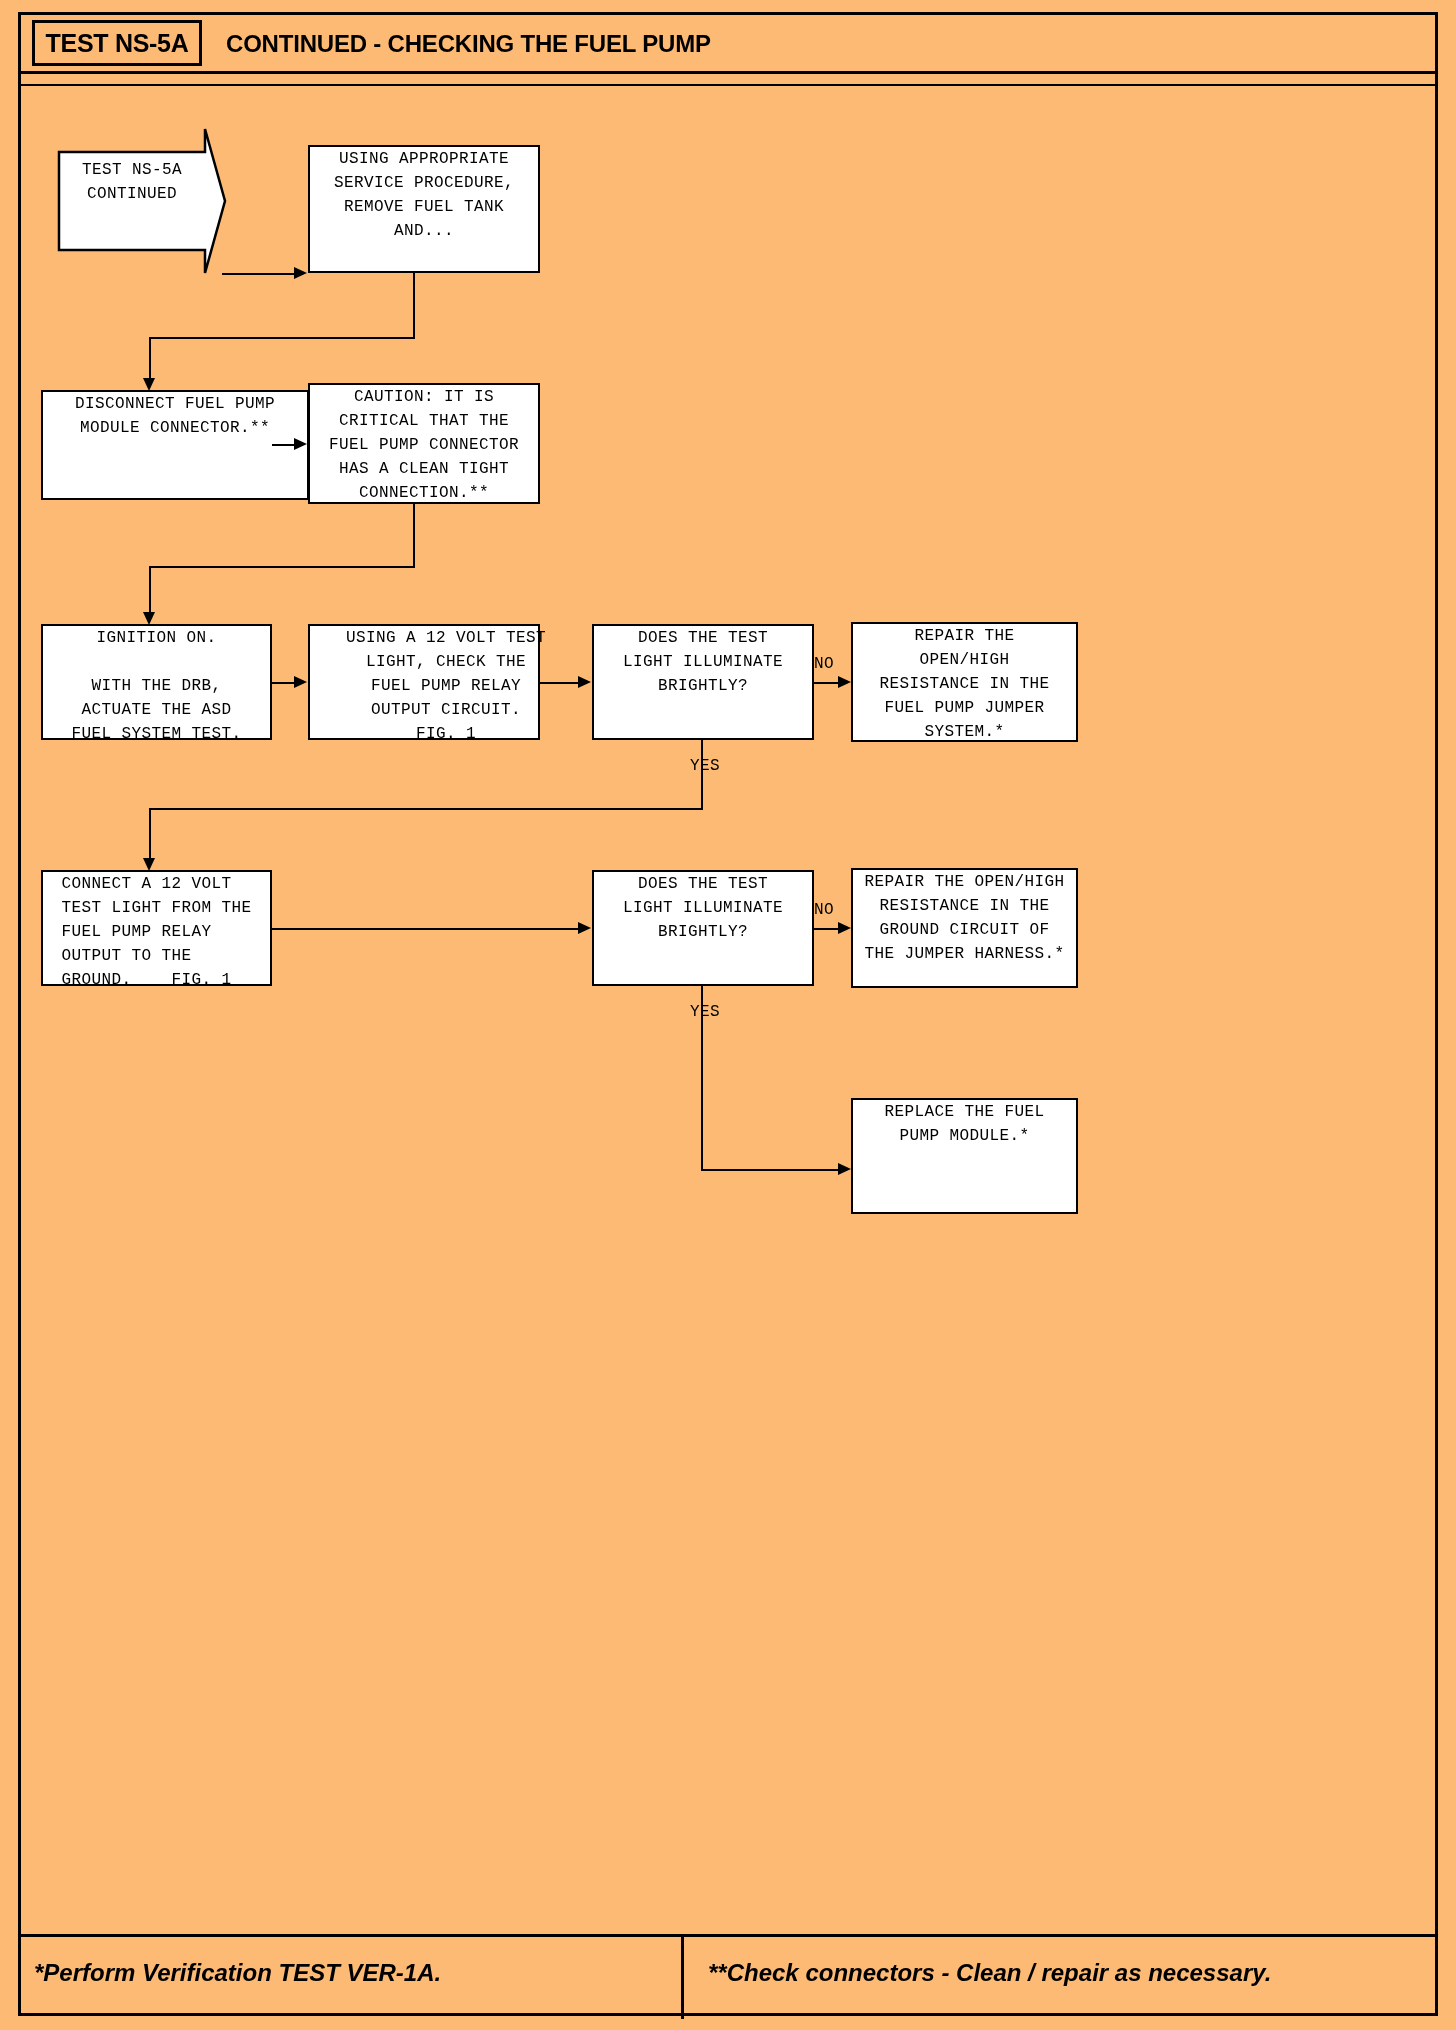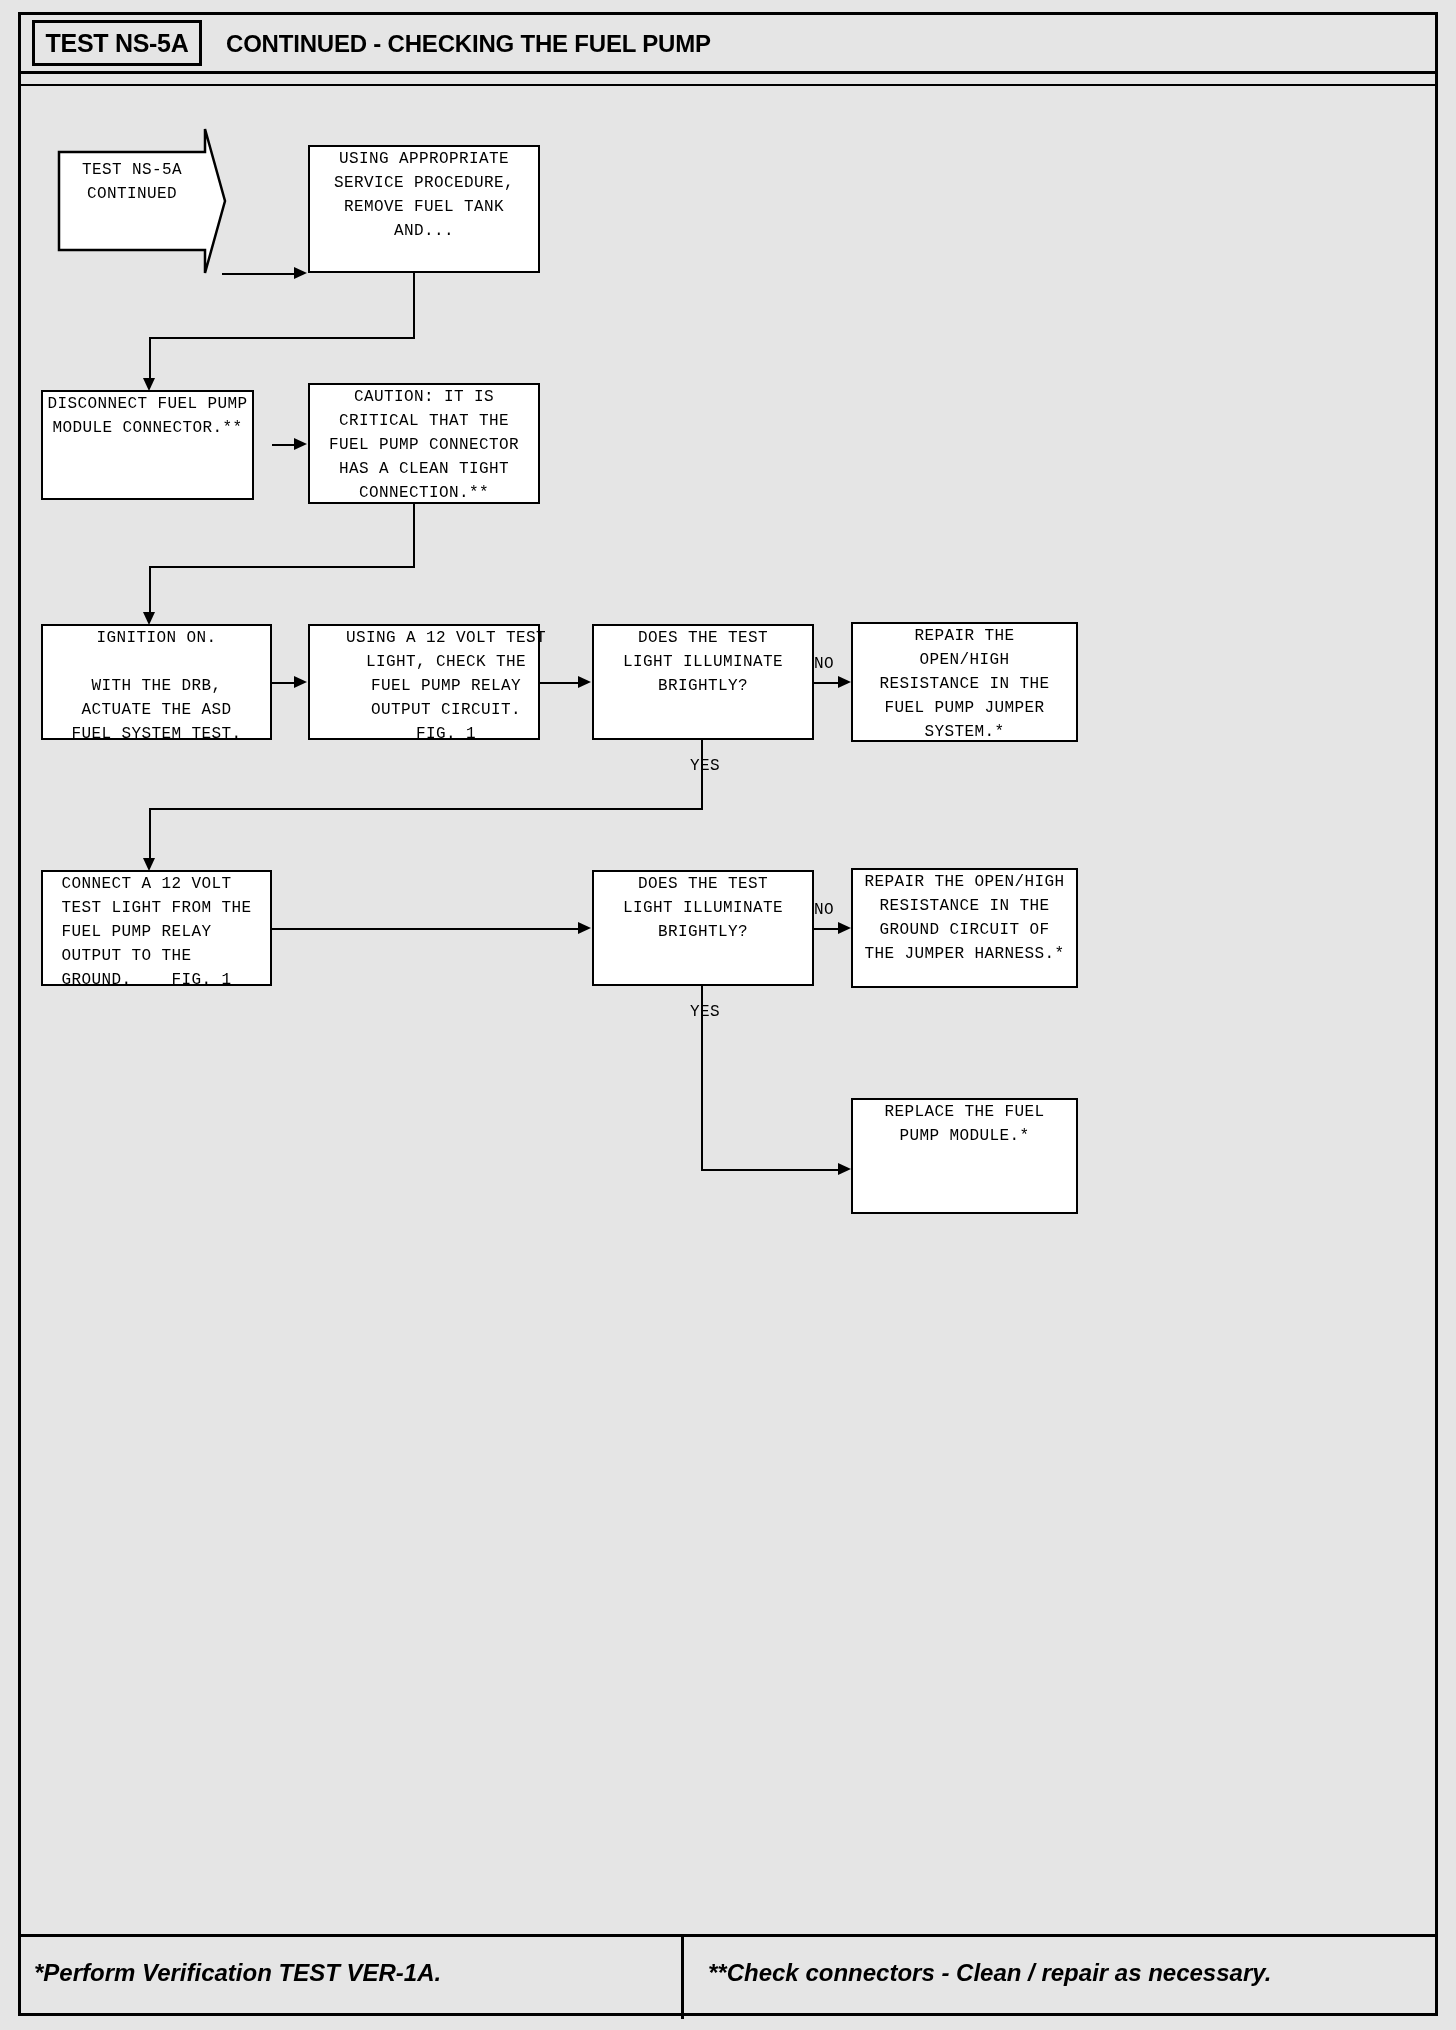--- a/index.html
+++ b/index.html
@@ -7,21 +7,21 @@
     padding: 0;
     background: #ffffff;
   }
   body {
     font-family: "Liberation Sans", sans-serif;
   }
   #page {
     position: relative;
     width: 1456px;
     height: 2030px;
-    background: #e5e5e5;
+    background: #fdba74;
     overflow: hidden;
   }
 
   
   .page-frame {
     position: absolute;
     left: 18px;
     top: 12px;
     width: 1420px;
     height: 2004px;
@@ -247,21 +247,21 @@
 SERVICE PROCEDURE,
 REMOVE FUEL TANK
 AND...</div>
   </div>
 
   <div class="vline" style="left:413px; top:273px; height:66px;"></div>
   <div class="hline" style="left:149px; top:337px; width:266px;"></div>
   <div class="vline" style="left:149px; top:337px; height:43px;"></div>
   <div class="arrow-down" style="left:143px; top:378px;"></div>
 
-  <div class="node" style="left:41px; top:390px; width:213px; height:110px;">
+  <div class="node" style="left:41px; top:390px; width:268px; height:110px;">
     <div class="node-text">DISCONNECT FUEL PUMP
 MODULE CONNECTOR.**</div>
   </div>
 
   <div class="hline" style="left:272px; top:444px; width:22px;"></div>
   <div class="arrow-right" style="left:294px; top:438px;"></div>
 
   <div class="node" style="left:308px; top:383px; width:232px; height:121px;">
     <div class="node-text bold">CAUTION: IT IS
 CRITICAL THAT THE

